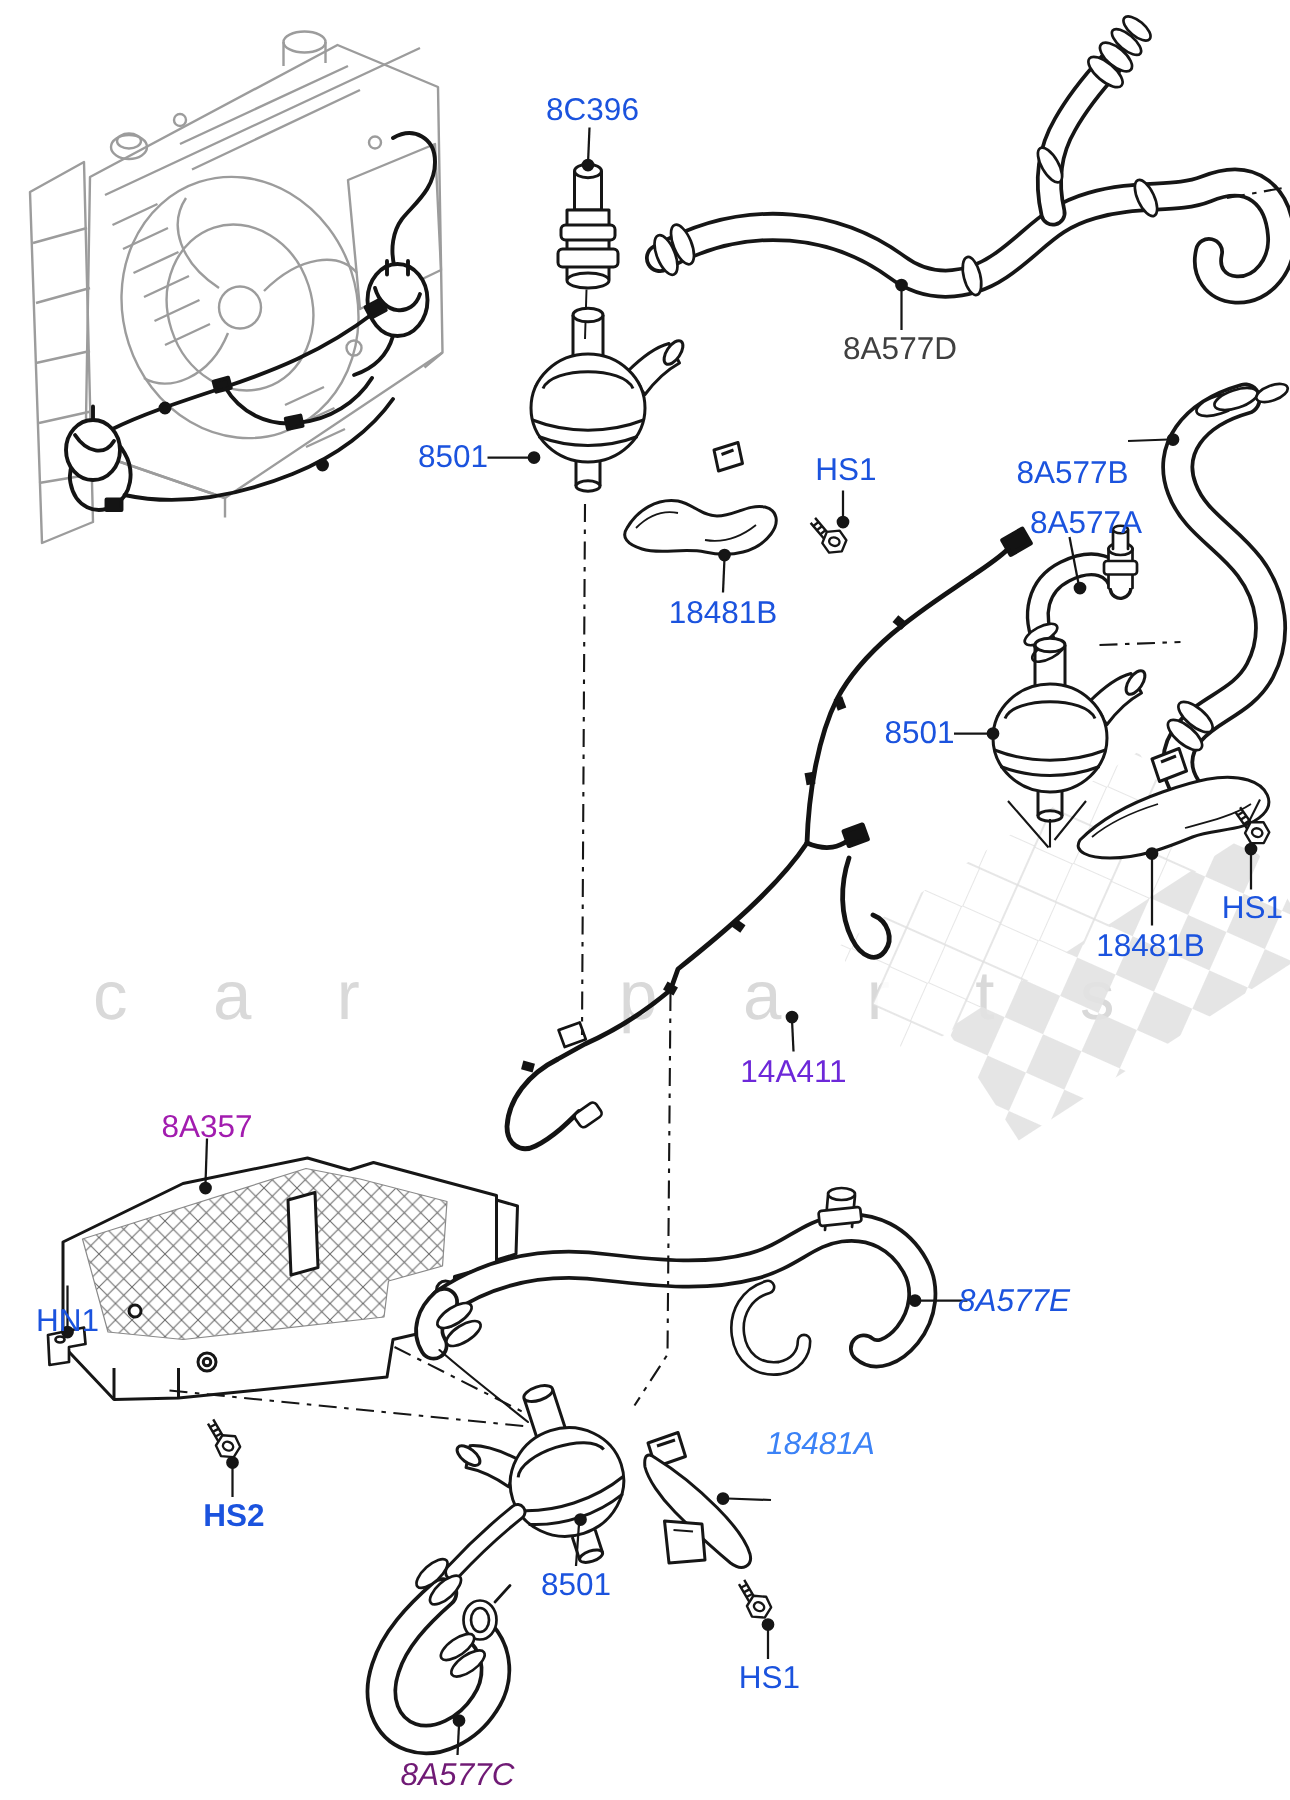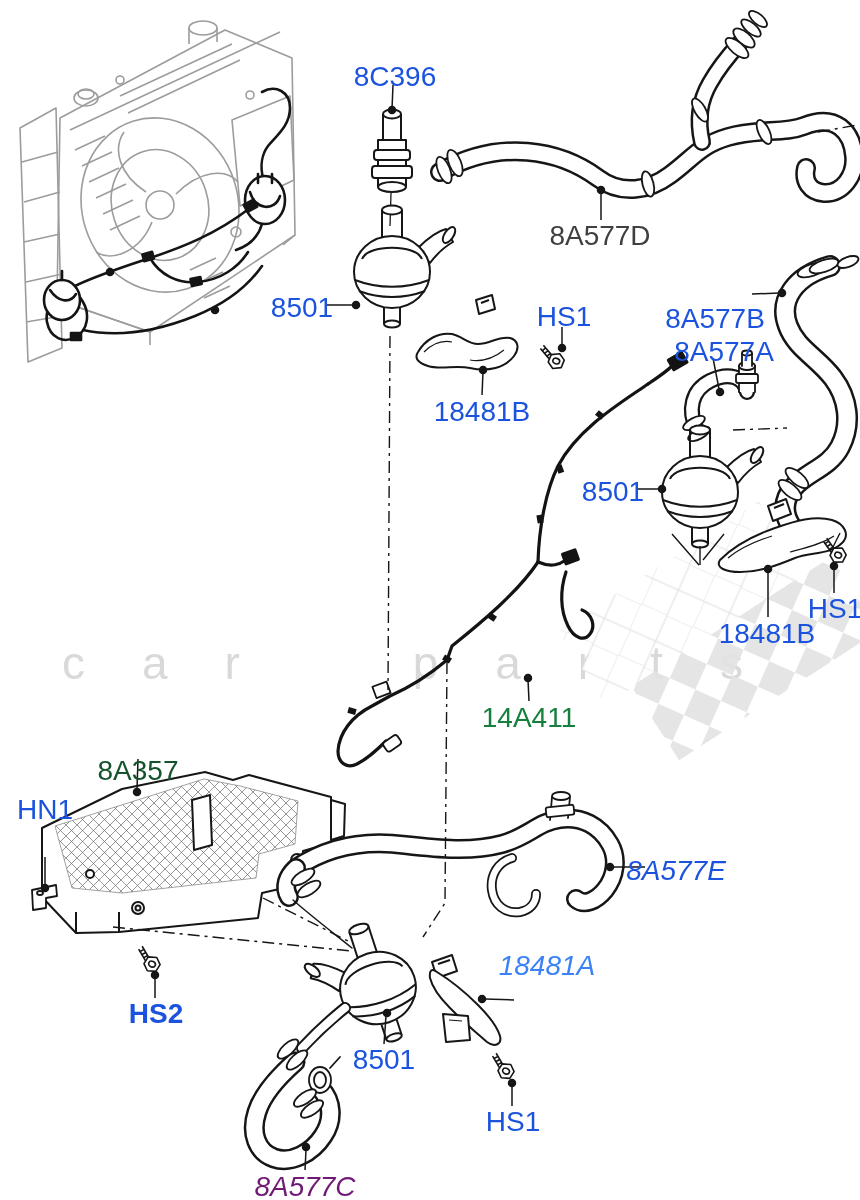--- a/index.html
+++ b/index.html
@@ -4,21 +4,21 @@
 <style>
   html,body{margin:0;padding:0;}
   body{width:860px;height:1200px;position:relative;background:#ffffff;overflow:hidden;
        font-family:"Liberation Sans", sans-serif;}
   .stage{position:absolute;left:0;top:0;width:860px;height:1200px;}
   .wm-brand{position:absolute;left:58px;top:514px;font-size:104px;font-weight:700;
             letter-spacing:0px;color:#f3bcbc;opacity:.55;white-space:nowrap;z-index:1;}
   .wm-tagline{position:absolute;left:62px;top:636px;font-size:46px;font-weight:400;
               letter-spacing:57px;word-spacing:46px;color:#d9d9d9;white-space:nowrap;z-index:1;}
   svg.art{position:absolute;left:0;top:0;z-index:2;}
-  .callout{position:absolute;transform:translateX(-50%);font-size:28px;line-height:1.0;
+  .callout{position:absolute;transform:translateX(-50%);font-size:21px;line-height:1.0;
            color:#1b53de;white-space:nowrap;z-index:3;cursor:pointer;}
 </style>
 </head>
 <body>
 
 <div class="stage">
 
   <div class="wm-tagline" style="color: rgb(217, 217, 217);">car parts</div>
 
   <svg class="art" width="860" height="1200" viewBox="0 0 860 1200">
@@ -316,22 +316,22 @@
   <div class="callout" style="left: 395px; top: 63px; color: rgb(27, 83, 222);">8C396</div>
   <div class="callout" style="left: 600px; top: 222px; color: #404040;">8A577D</div>
   <div class="callout" style="left: 302px; top: 294px; color: rgb(27, 83, 222);">8501</div>
   <div class="callout" style="left: 564px; top: 303px; color: rgb(27, 83, 222);">HS1</div>
   <div class="callout" style="left: 482px; top: 398px; color: rgb(27, 83, 222);">18481B</div>
   <div class="callout" style="left: 715px; top: 285px; color: rgb(27, 83, 222); margin-top: 20px;">8A577B</div>
   <div class="callout" style="left: 724px; top: 338px; color: rgb(27, 83, 222);">8A577A</div>
   <div class="callout" style="left: 613px; top: 478px; color: rgb(27, 83, 222);">8501</div>
   <div class="callout" style="left: 835px; top: 595px; color: rgb(27, 83, 222);">HS1</div>
   <div class="callout" style="left: 767px; top: 620px; color: rgb(27, 83, 222);">18481B</div>
-  <div class="callout" style="left: 529px; top: 704px; color: #15803d;">14A411</div>
-  <div class="callout" style="left: 138px; top: 741px; color: #14532d; margin-top: 16px;">8A357</div>
-  <div class="callout" style="left: 45px; top: 796px; color: rgb(27, 83, 222); text-align: right;">HN1</div>
+  <div class="callout" style="left: 529px; top: 704px; color: #6d28d9;">14A411</div>
+  <div class="callout" style="left: 138px; top: 741px; color: #a21caf;">8A357</div>
+  <div class="callout" style="left: 45px; top: 870px; color: rgb(27, 83, 222); text-align: right;">HN1</div>
   <div class="callout" style="left: 156px; top: 1000px; color: rgb(27, 83, 222); font-weight: bold;">HS2</div>
   <div class="callout" style="left: 676px; top: 857px; color: rgb(27, 83, 222); font-style: italic;">8A577E</div>
   <div class="callout" style="left: 547px; top: 952px; color: #3b82f6; font-style: italic;">18481A</div>
   <div class="callout" style="left: 384px; top: 1046px; color: rgb(27, 83, 222);">8501</div>
   <div class="callout" style="left: 513px; top: 1108px; color: rgb(27, 83, 222);">HS1</div>
   <div class="callout" style="left: 305px; top: 1173px; color: #701a75; font-style: italic;">8A577C</div>
 </div>
 
 </body></html>

